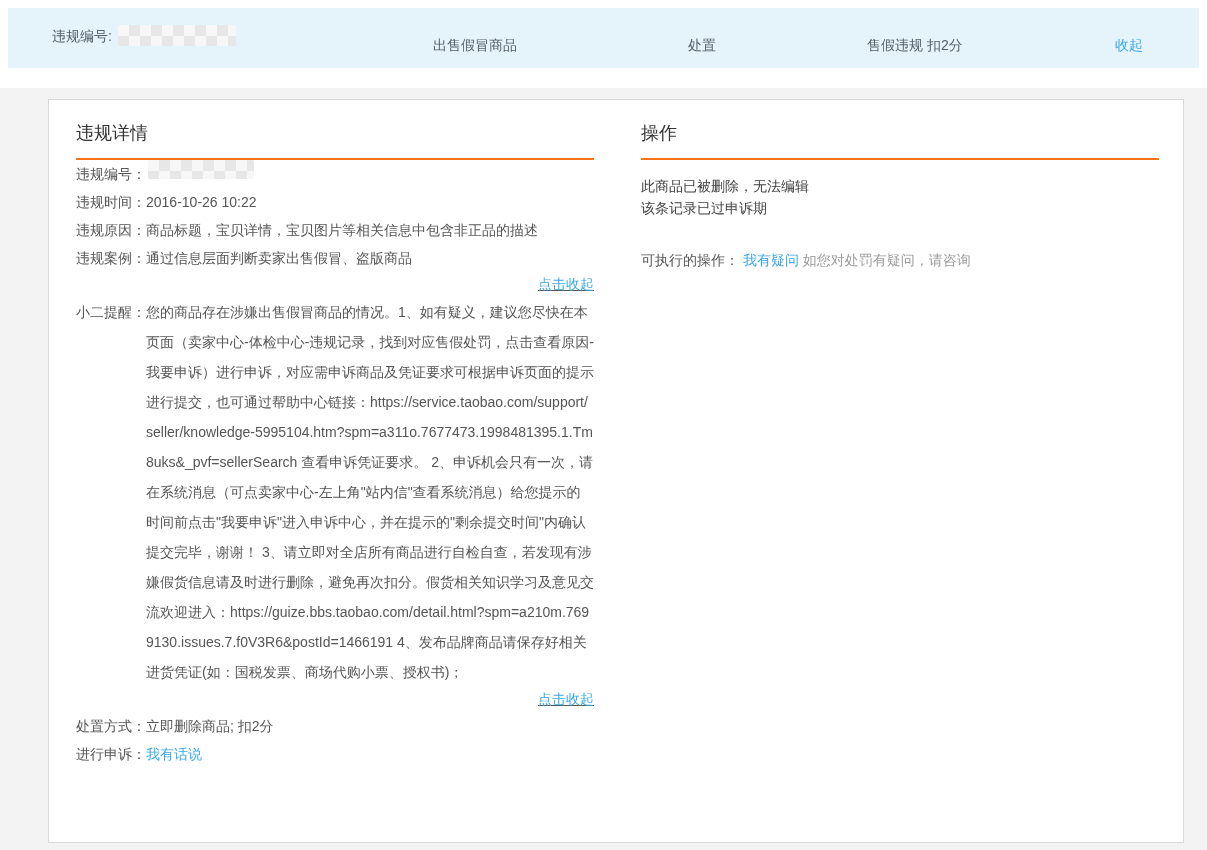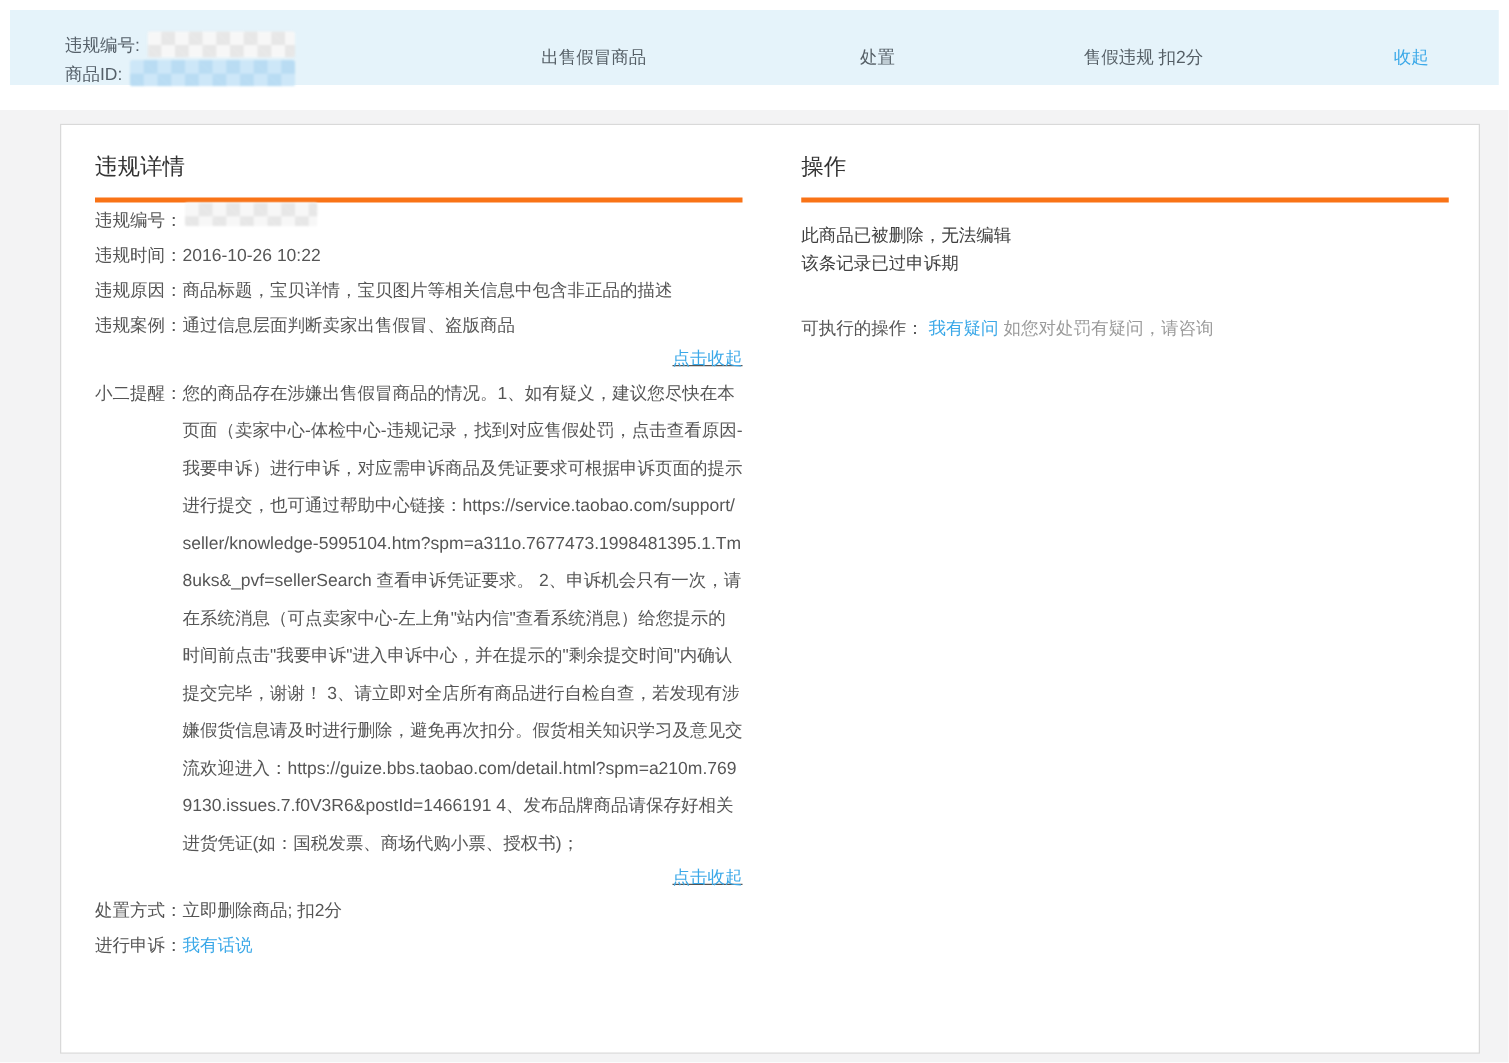--- a/index.html
+++ b/index.html
@@ -63,21 +63,21 @@
     position:absolute; left:48px; top:99px; width:1136px; height:744px;
     background:#fff; border:1px solid #d9d9d9; box-sizing:border-box;
     display:flex; gap:47px; padding:0 24px 0 27px;
   }
   .col-left  { width:518px; flex:none; }
   .col-right { flex:1; }
 
   h2.sec-title {
     margin:0; padding:21px 0 13px;
     font-size:18px; font-weight:400; color:#333;
-    border-bottom:4px solid #f97316;
+    border-bottom:2px solid #f97316;
   }
 
   .left-rows { }
   .drow { display:flex; font-size:14px; color:#555; line-height:28px; }
   .dlabel { flex:none; white-space:nowrap; }
   .dvalue { }
   .reminder { line-height:30px; }
   .reminder .dvalue { width:448px; word-break:break-all; }
   .collapse-row { text-align:right; line-height:25px; font-size:14px;text-decoration:underline; }
 
@@ -85,23 +85,20 @@
   .op-row { margin-top:30px; font-size:14px; line-height:22px; }
   .op-note { color:#9b9b9b; }
 </style>
 </head>
 <body>
 
 <div class="topbar">
   <div class="topbar-ids">
     <div class="id-line">
       <span>违规编号:</span><span class="mosaic mosaic-gray m-top1"></span>
-    </div>
-    <div class="id-line">
-      <span>商品ID:</span><span class="mosaic mosaic-blue m-top2"></span>
     </div>
   </div>
   <div class="topbar-item tb-type">出售假冒商品</div>
   <div class="topbar-item tb-disp">处置</div>
   <div class="topbar-item tb-penalty">售假违规 扣2分</div>
   <a class="tb-collapse link">收起</a>
 </div>
 
 <div class="graybg"></div>
 

